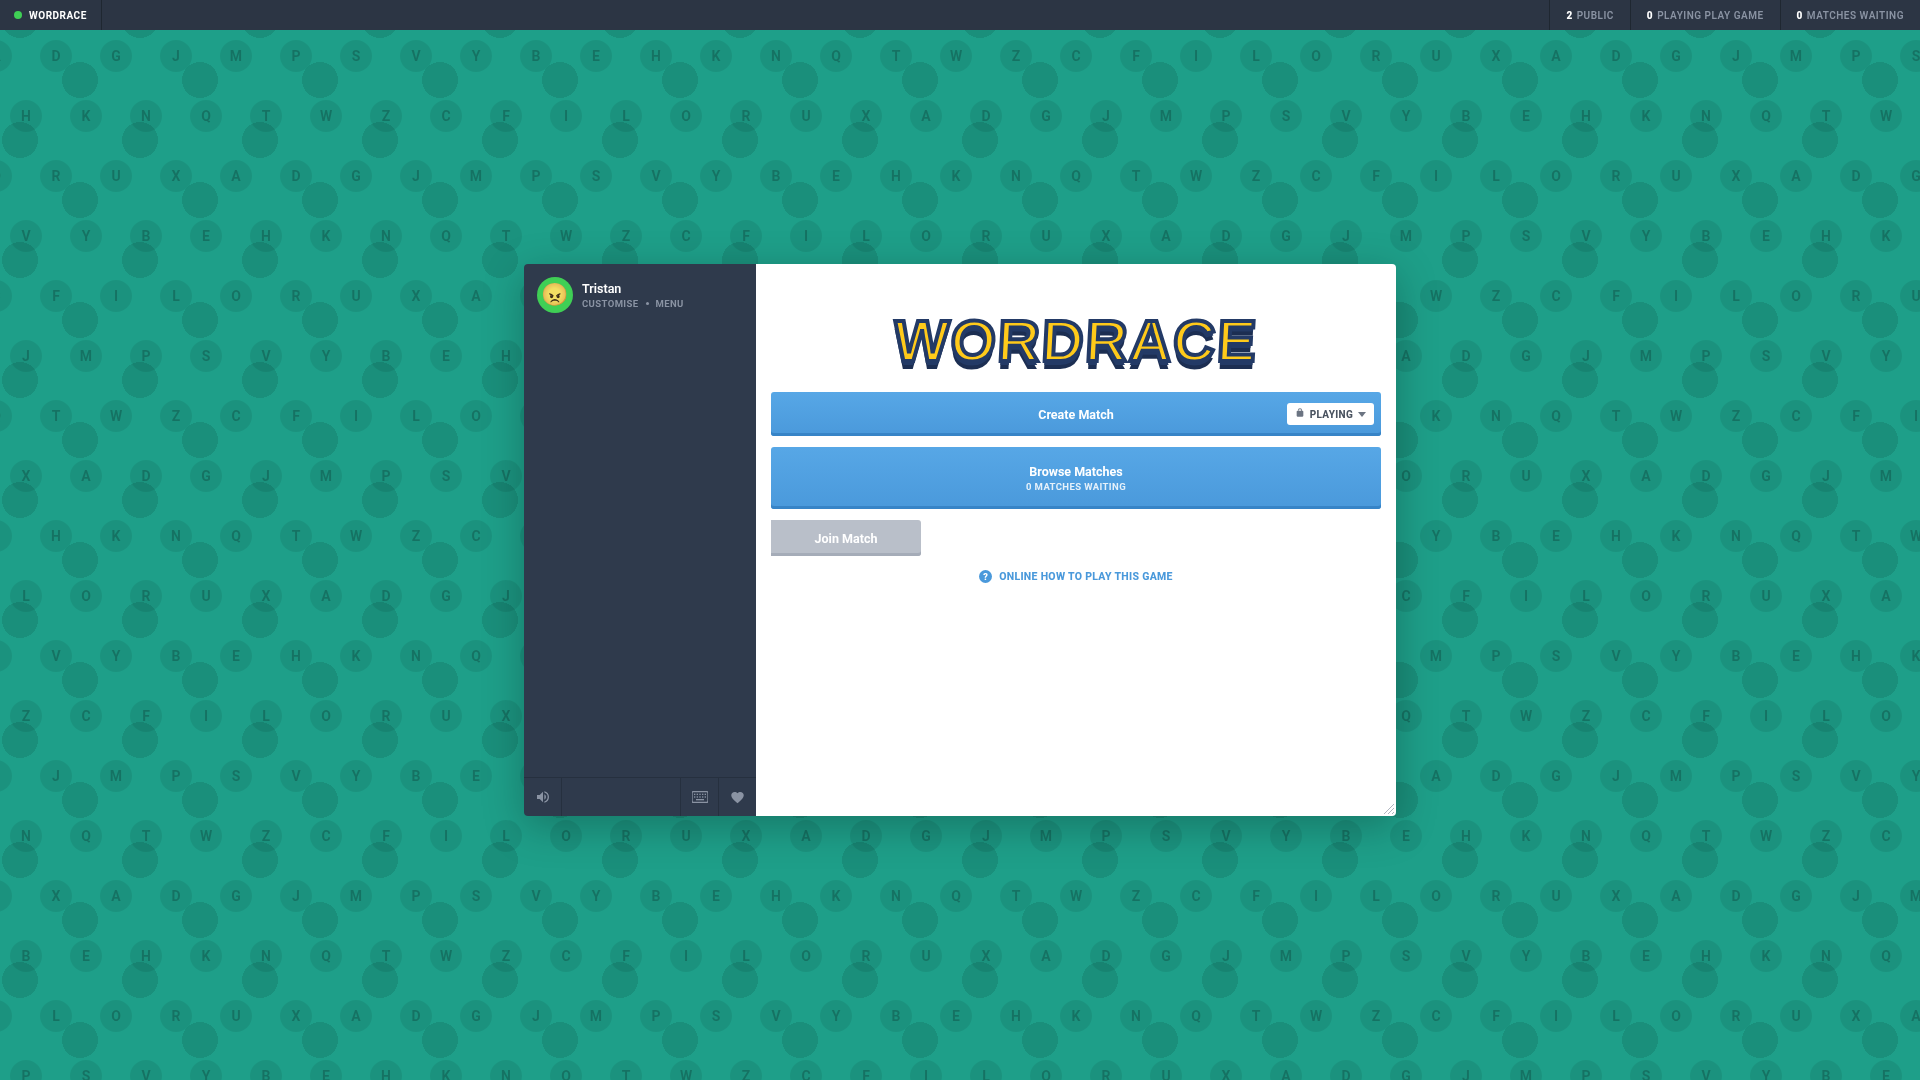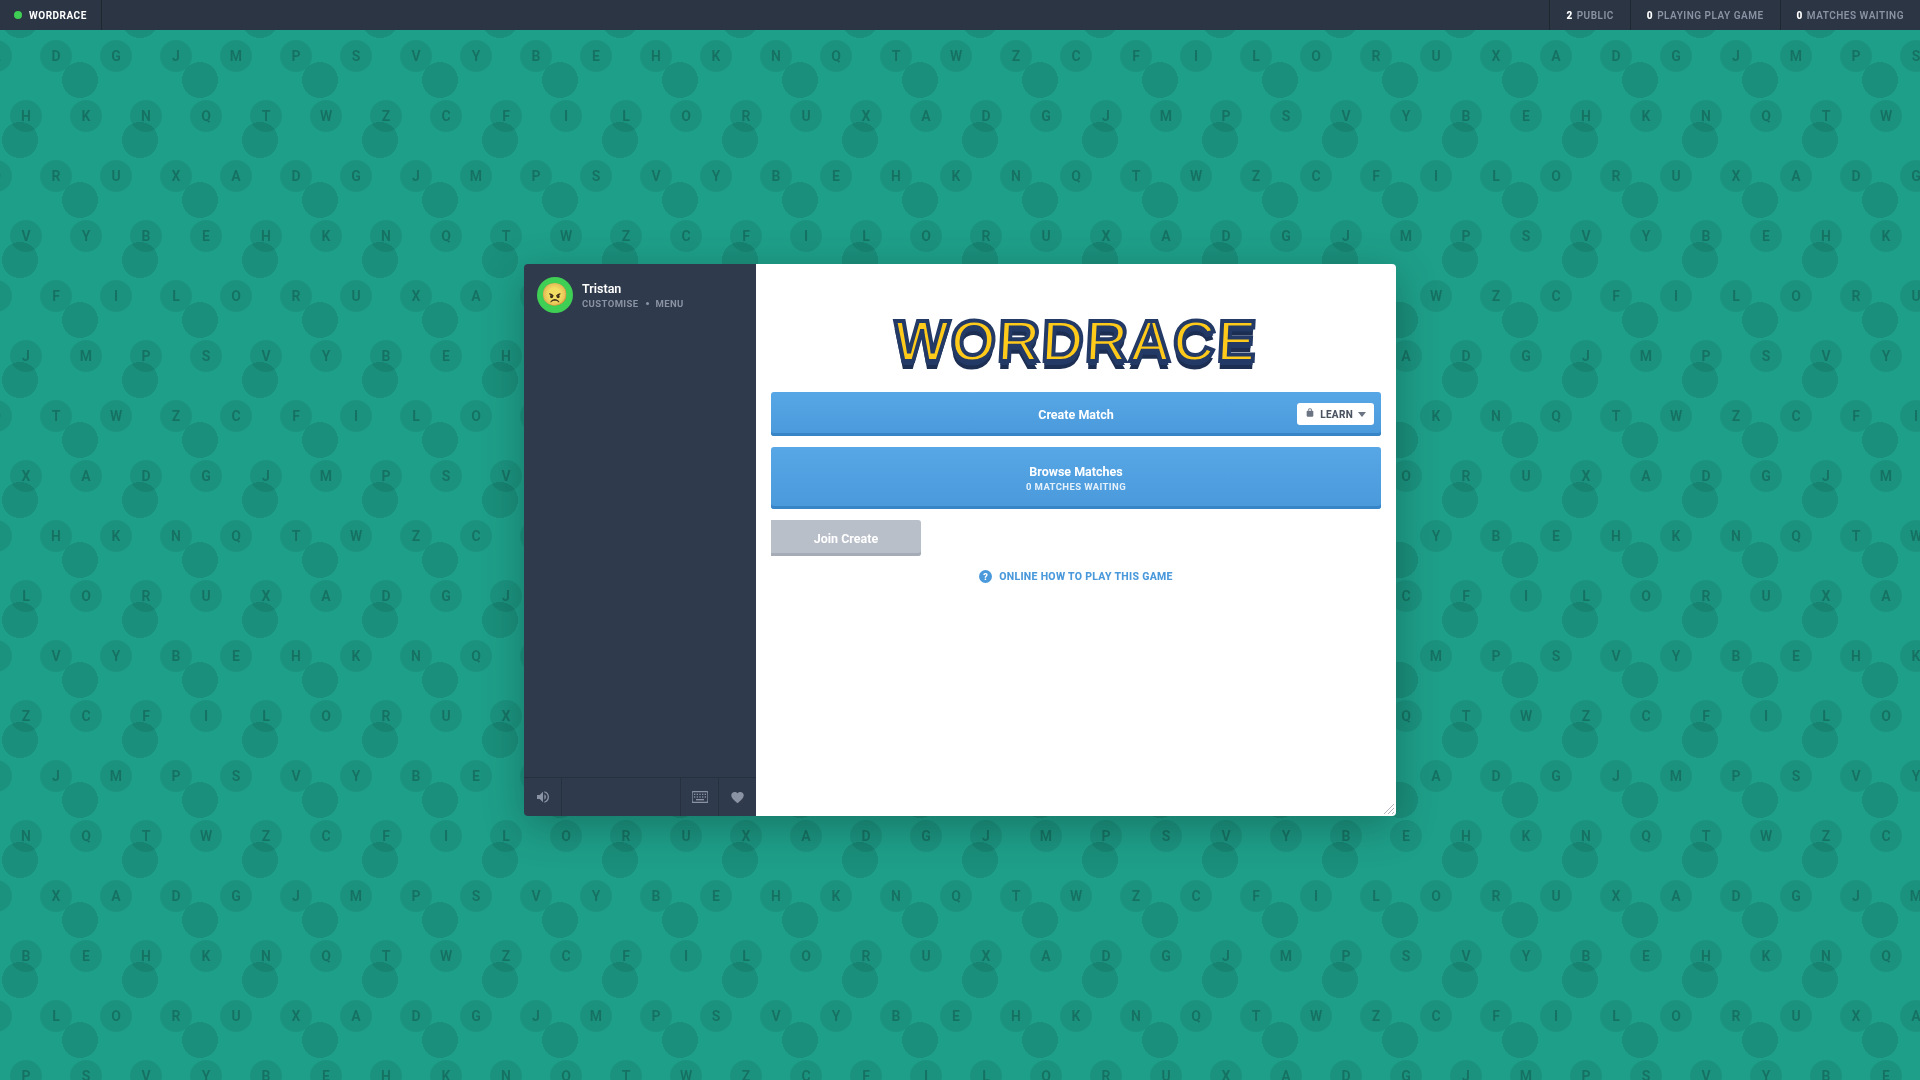--- a/index.html
+++ b/index.html
@@ -988,36 +988,36 @@
 
     <div class="btn-row">
       <button class="blue-btn">
         <span>Create Match</span>
         <span class="visibility-chip">
           <span class="lock-icon">
             <svg width="10" height="11" viewBox="0 0 24 24" fill="currentColor">
                 <path d="M17 8V7a5 5 0 0 0-10 0h2a3 3 0 0 1 6 0v1H6a2 2 0 0 0-2 2v10a2 2 0 0 0 2 2h12a2 2 0 0 0 2-2V10a2 2 0 0 0-2-2h-1z"></path>
               </svg>
           </span>
-          <span>LEARN</span>
+          <span>PLAYING</span>
           <span class="chev-down"></span>
         </span>
       </button>
     </div>
 
     <div class="btn-row">
       <button class="blue-btn stacked">
         <span>Browse Matches</span>
         <span class="sublabel">0 MATCHES WAITING</span>
       </button>
     </div>
 
     <div class="join-row">
       <button class="join-btn">
-        <span>Join Create</span>
+        <span>Join Match</span>
       </button>
     </div>
 
     <div class="learn-link">
       <span class="info-circle">?</span>
       <span>ONLINE HOW TO PLAY THIS GAME</span>
     </div>
 
     <div class="main-spacer"></div>
 

